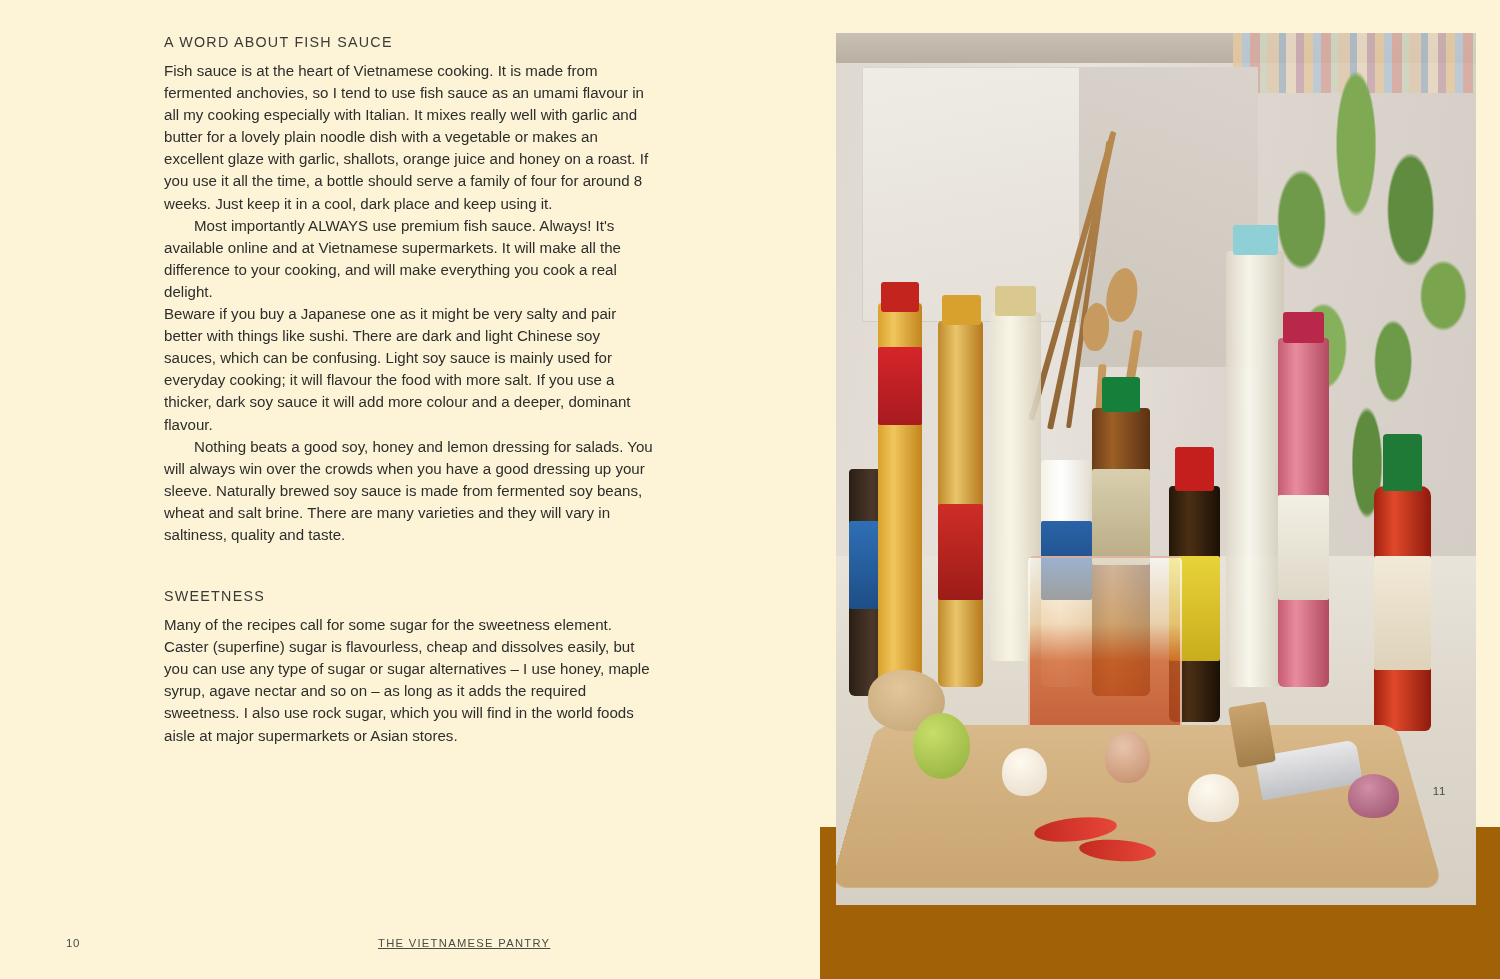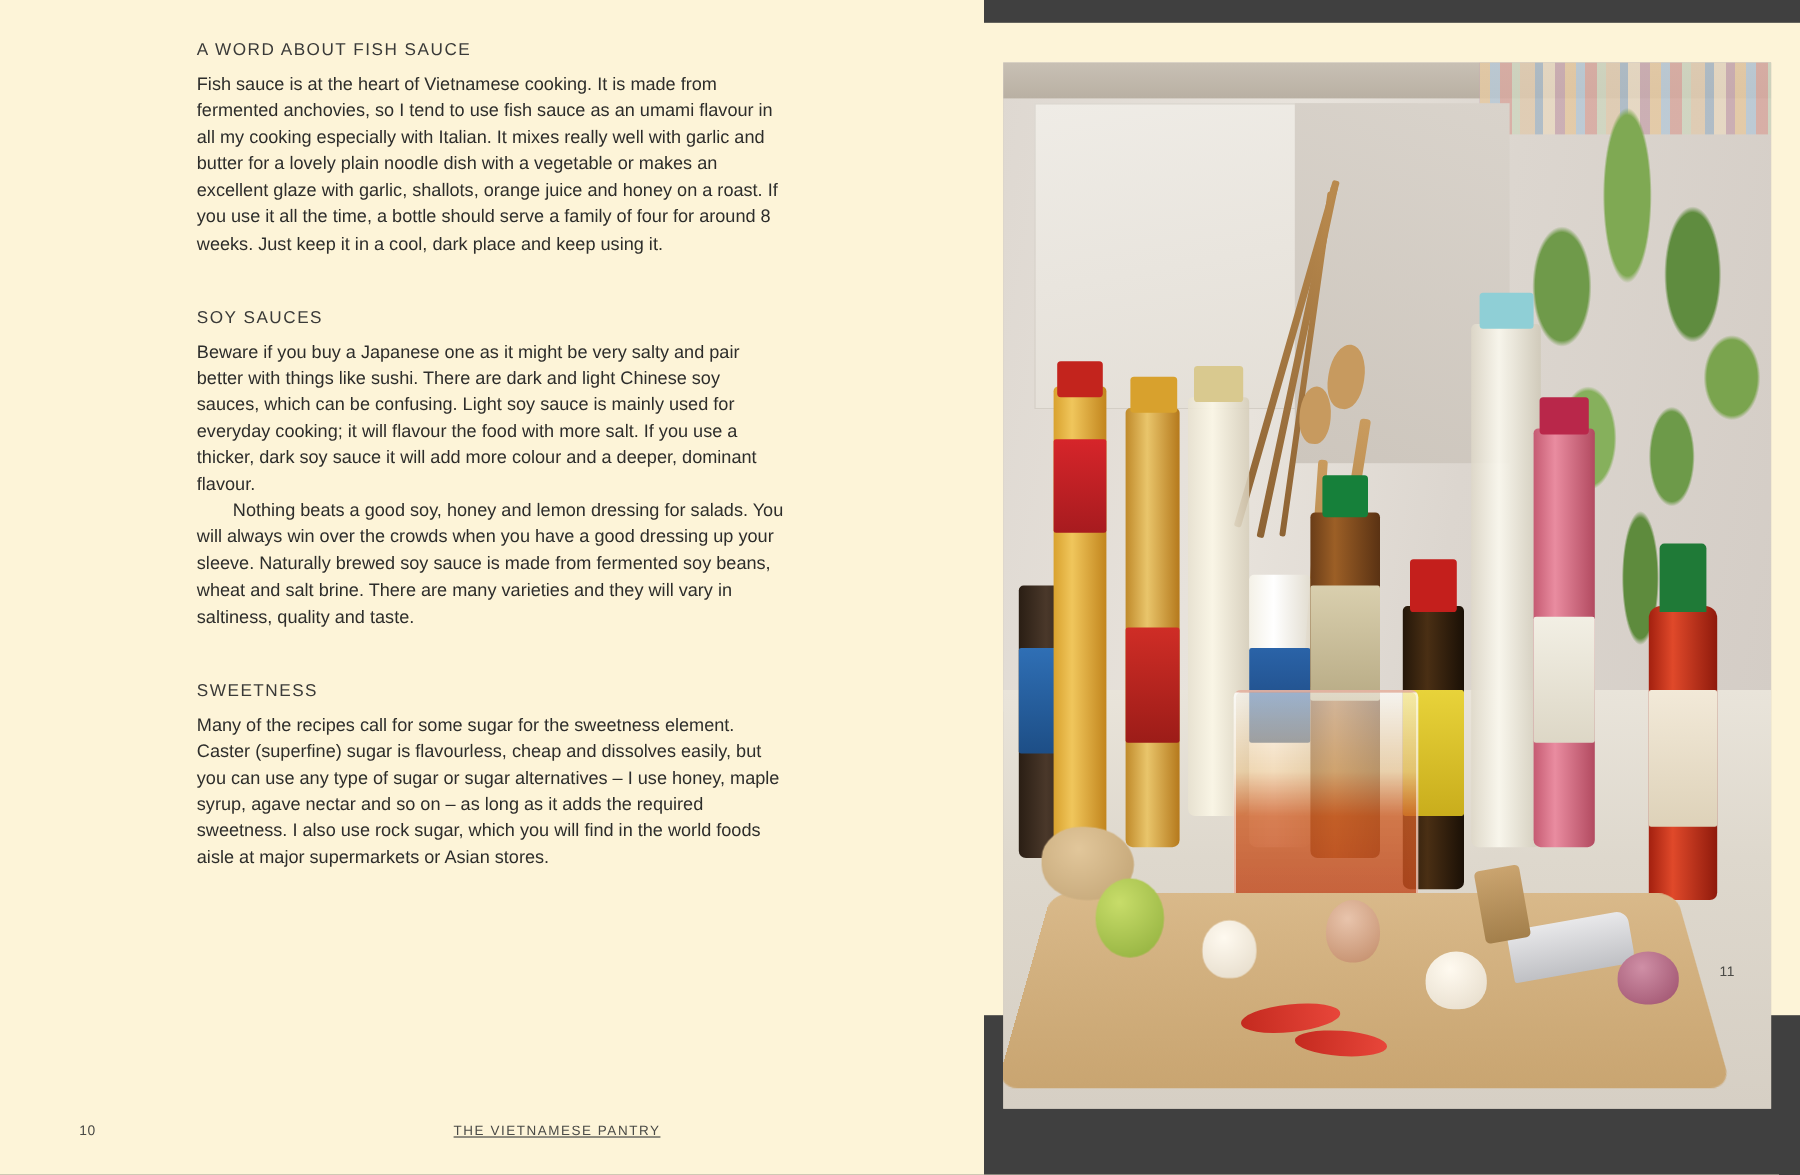--- a/index.html
+++ b/index.html
@@ -8,21 +8,21 @@
     width: 1500px;
     height: 979px;
     background: #fdf4d8;
     font-family: "Liberation Sans", sans-serif;
     overflow: hidden;
   }
   .spread {
     position: relative;
     width: 1500px;
     height: 979px;
-    background: #404040;
+    background: #a16207;
   }
   
   .page-left {
     position: absolute;
     left: 0; top: 0;
     width: 820px; height: 979px;
     background: #fdf4d8;
   }
   .text-col {
     position: absolute;
@@ -47,21 +47,20 @@
     text-align: left;
   }
   .body-par + .body-par { text-indent: 30px; }
   .block { margin-bottom: 0; }
   
   .page-right {
     position: absolute;
     left: 820px; top: 0;
     width: 680px; height: 827px;
     background: #fdf4d8;
-    margin-top: 19px;
   }
   .photo-frame {
     position: absolute;
     left: 16px;
     top: 33px;
     width: 640px;
     height: 872px;
     overflow: hidden;
     background: #cfc7bb;
   }
@@ -207,24 +206,24 @@
 <body>
 
 <div class="spread">
 
   <div class="page-left">
     <div class="text-col">
 
       <div class="block">
         <h2 class="sec-head">A WORD ABOUT FISH SAUCE</h2>
         <p class="body-par">Fish sauce is at the heart of Vietnamese cooking. It is made from fermented anchovies, so I tend to use fish sauce as an umami flavour in all my cooking especially with Italian. It mixes really well with garlic and butter for a lovely plain noodle dish with a vegetable or makes an excellent glaze with garlic, shallots, orange juice and honey on a roast. If you use it all the time, a bottle should serve a family of four for around 8 weeks. Just keep it in a cool, dark place and keep using it.</p>
+        <p class="body-par">Most importantly ALWAYS use premium fish sauce. Always! It's available online and at Vietnamese supermarkets. It will make all the difference to your cooking, and will make everything you cook a real delight.</p>
       </div>
 
       <div class="block">
-        <h2 class="sec-head spaced">SOY SAUCES</h2>
         <p class="body-par">Beware if you buy a Japanese one as it might be very salty and pair better with things like sushi. There are dark and light Chinese soy sauces, which can be confusing. Light soy sauce is mainly used for everyday cooking; it will flavour the food with more salt. If you use a thicker, dark soy sauce it will add more colour and a deeper, dominant flavour.</p>
         <p class="body-par">Nothing beats a good soy, honey and lemon dressing for salads. You will always win over the crowds when you have a good dressing up your sleeve. Naturally brewed soy sauce is made from fermented soy beans, wheat and salt brine. There are many varieties and they will vary in saltiness, quality and taste.</p>
       </div>
 
       <div class="block">
         <h2 class="sec-head spaced">SWEETNESS</h2>
         <p class="body-par">Many of the recipes call for some sugar for the sweetness element. Caster (superfine) sugar is flavourless, cheap and dissolves easily, but you can use any type of sugar or sugar alternatives – I use honey, maple syrup, agave nectar and so on – as long as it adds the required sweetness. I also use rock sugar, which you will find in the world foods aisle at major supermarkets or Asian stores.</p>
       </div>
 
     </div>

